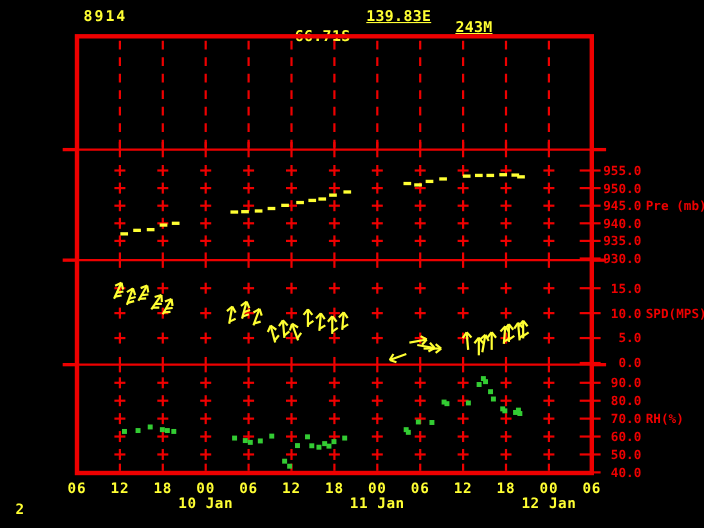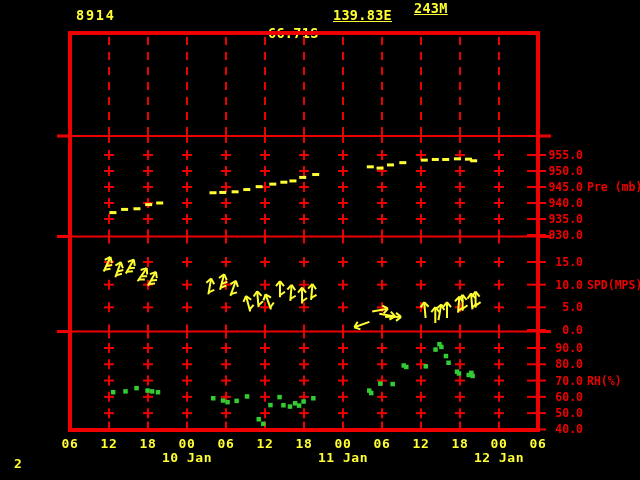--- a/index.html
+++ b/index.html
@@ -10,21 +10,21 @@
   #plot{position:absolute;left:0;top:0;}
   .pagenum{position:absolute;left:14px;top:456px;font-size:13px;}
 </style>
 </head>
 <body>
 
 <div class="screen">
   <span class="hdr-span yel" style="left:76px;top:7px;letter-spacing:1.8px;">8914</span>
   <span class="hdr-span yel" style="left:268px;top:25px;letter-spacing:0.3px;">66.71S</span>
   <span class="hdr-span yel" style="left:333px;top:7px;letter-spacing:0.3px;text-decoration:underline;">139.83E</span>
-  <span class="hdr-span yel" style="left:414px;top:0;letter-spacing:0.3px;text-decoration:underline;">243M</span>
+  <span class="hdr-span yel" style="left:414px;top:17px;letter-spacing:0.3px;text-decoration:underline;">243M</span>
 
   <svg id="plot" width="640" height="480" viewBox="0 0 640 480">
       <rect x="70" y="33" width="468" height="397" fill="none" stroke="#ee0000" stroke-width="4"></rect>
       <line x1="70" y1="136" x2="538" y2="136" stroke="#ee0000" stroke-width="2"></line>
       <line x1="57" y1="136" x2="70" y2="136" stroke="#ee0000" stroke-width="3"></line>
       <line x1="538" y1="136" x2="551" y2="136" stroke="#ee0000" stroke-width="3"></line>
       <line x1="70" y1="236.5" x2="538" y2="236.5" stroke="#ee0000" stroke-width="2"></line>
       <line x1="57" y1="236.5" x2="70" y2="236.5" stroke="#ee0000" stroke-width="3"></line>
       <line x1="538" y1="236.5" x2="551" y2="236.5" stroke="#ee0000" stroke-width="3"></line>
       <line x1="70" y1="331.5" x2="538" y2="331.5" stroke="#ee0000" stroke-width="2"></line>

